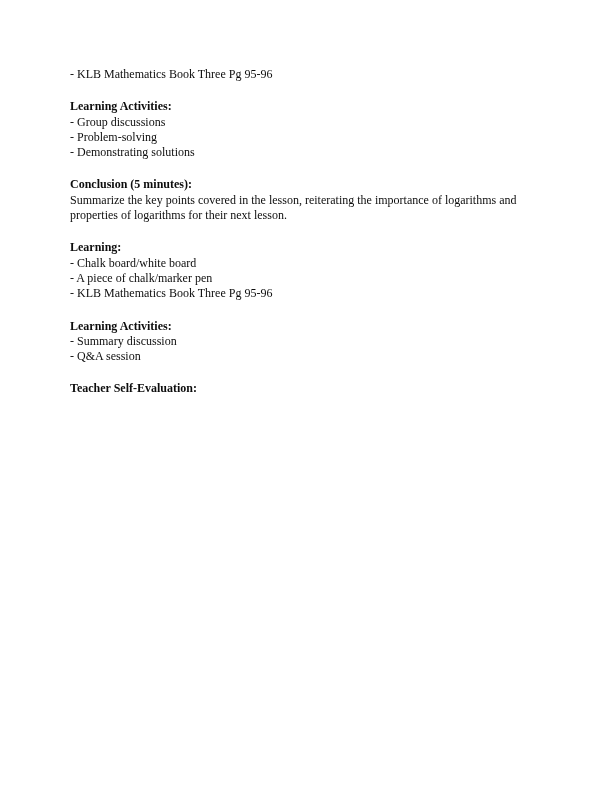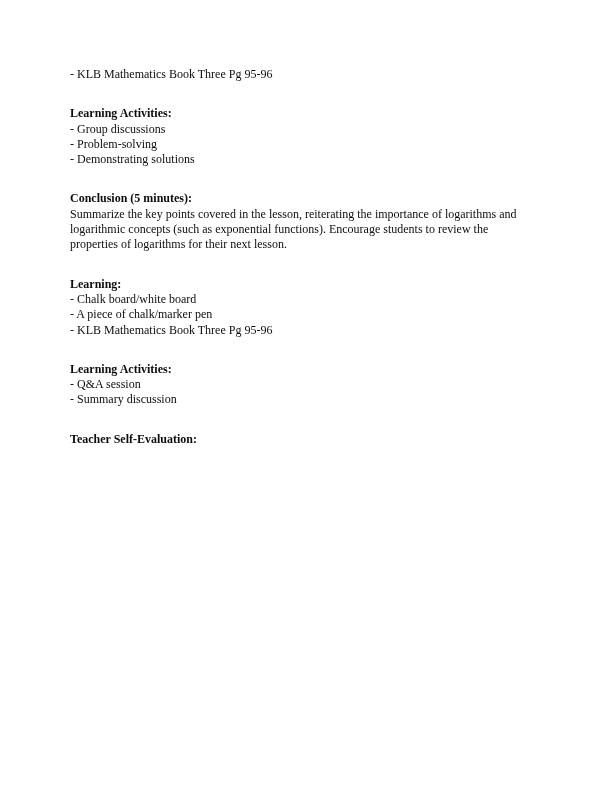--- a/index.html
+++ b/index.html
@@ -18,21 +18,21 @@
   }
   .content {
     position: absolute;
     left: 70px;
     top: 67px;
     width: 532px;
     font-size: 12px;
     line-height: 15.3px;
   }
   section { margin: 0; padding: 0; }
-  section + section { margin-top: 24px; } 
+  section + section { margin-top: 17px; } 
   .line {
     white-space: nowrap;
     font-weight: normal;
   }
   .heading {
     font-weight: bold;
   }
 </style>
 </head>
 <body>
@@ -47,35 +47,34 @@
     <section>
       <div class="line heading">Learning Activities:</div>
       <div class="line">- Group discussions</div>
       <div class="line">- Problem-solving</div>
       <div class="line">- Demonstrating solutions</div>
     </section>
 
     <section>
       <div class="line heading">Conclusion (5 minutes):</div>
       <div class="line">Summarize the key points covered in the lesson, reiterating the importance of logarithms and</div>
-      <div class="line">logarithmic concepts (such as exponential functions). Encourage students to review the</div>
       <div class="line">properties of logarithms for their next lesson.</div>
     </section>
 
     <section>
       <div class="line heading">Learning:</div>
       <div class="line">- Chalk board/white board</div>
       <div class="line">- A piece of chalk/marker pen</div>
       <div class="line">- KLB Mathematics Book Three Pg 95-96</div>
     </section>
 
     <section>
       <div class="line heading">Learning Activities:</div>
+      <div class="line">- Summary discussion</div>
       <div class="line">- Q&amp;A session</div>
-      <div class="line">- Summary discussion</div>
     </section>
 
     <section>
       <div class="line heading">Teacher Self-Evaluation:</div>
     </section>
 
   </div>
 </div>
 
 </body></html>

